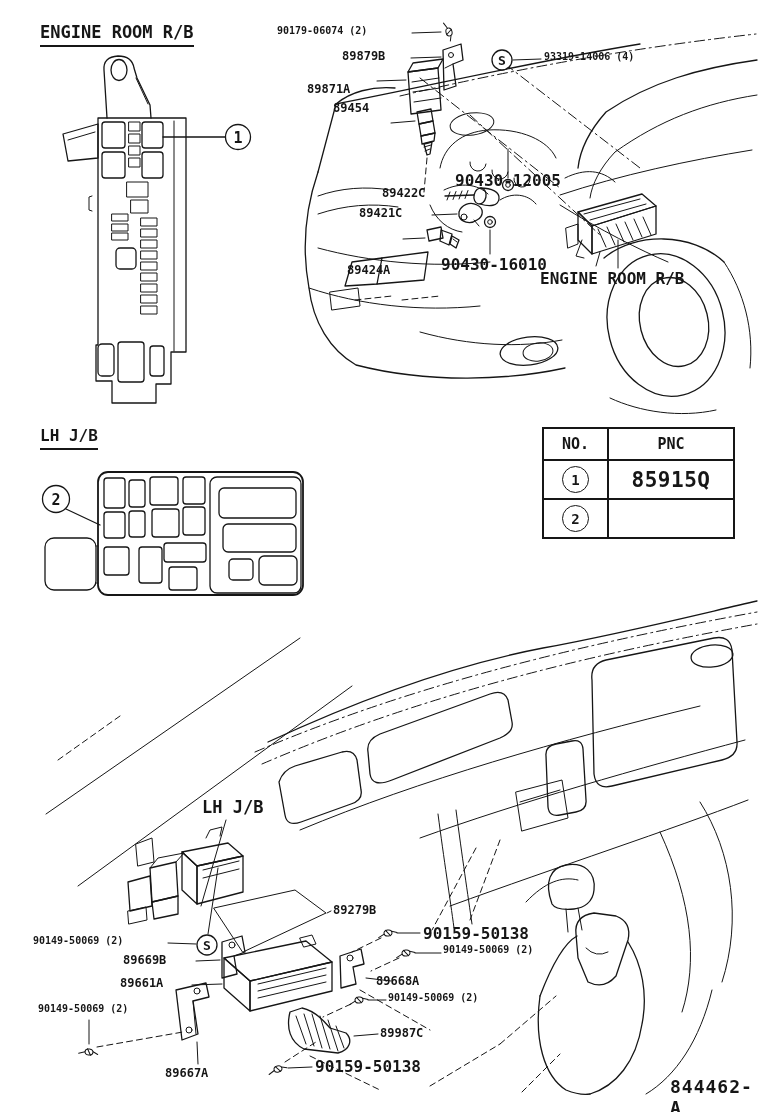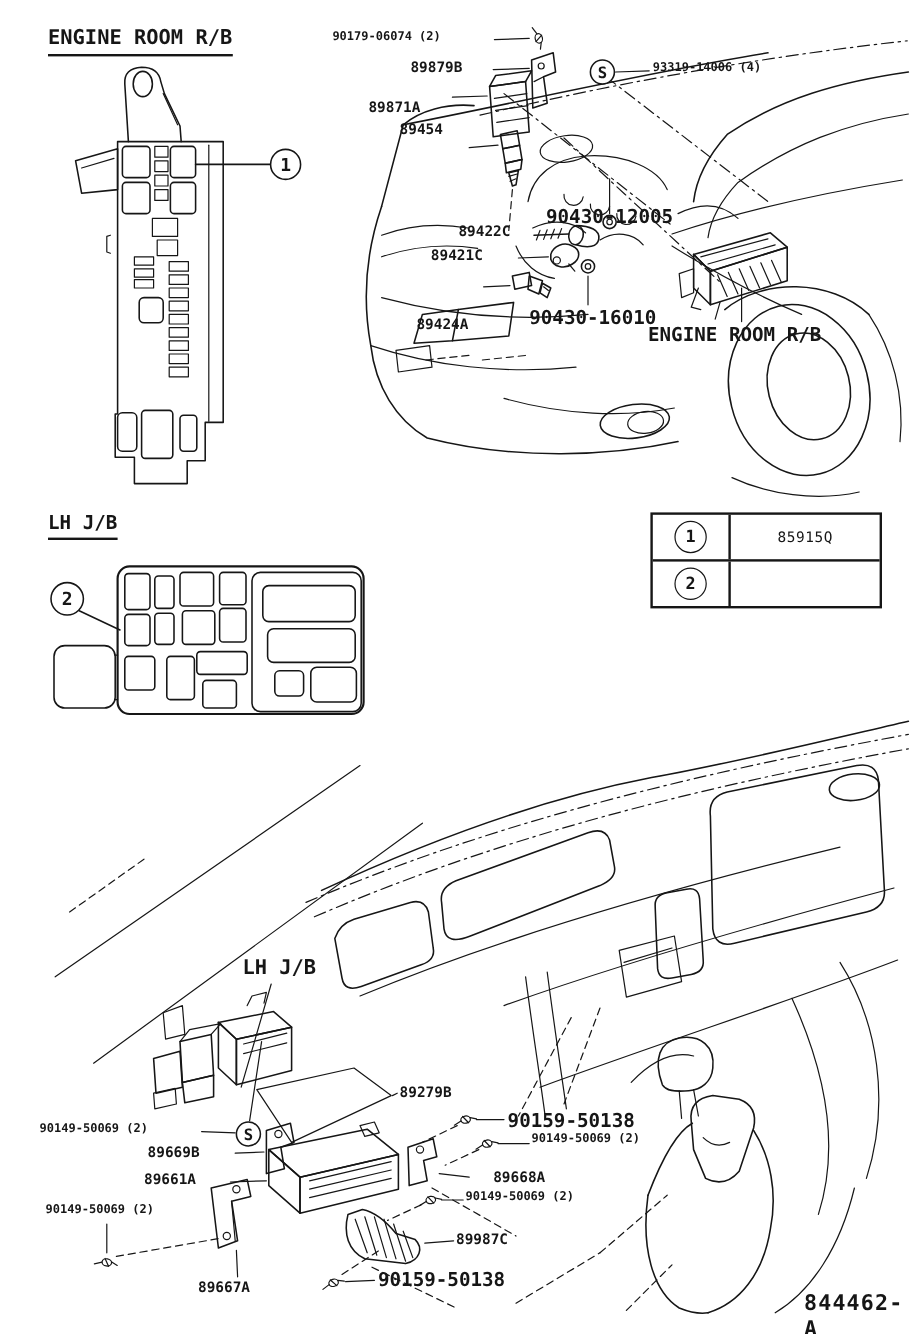--- a/index.html
+++ b/index.html
@@ -23,21 +23,21 @@
   .drawlabel{position:absolute;font-weight:bold;white-space:nowrap;line-height:1;}
   .docnum{position:absolute;font-size:18px;font-weight:bold;letter-spacing:1px;}
   .tbl{position:absolute;left:542px;top:427px;width:189px;border:2.5px solid #161616;background:#fff;}
   .trow{display:flex;align-items:stretch;}
   .trow + .trow{border-top:2px solid #161616;}
   .cno{width:63px;border-right:2px solid #161616;display:flex;align-items:center;justify-content:center;}
   .cpnc{flex:1;display:flex;align-items:center;justify-content:center;}
   .th{height:30px;}
   .tr{height:37px;}
   .hdr{font-size:15px;font-weight:bold;}
-  .pnc{font-size:12px;font-weight:normal;letter-spacing:0.5px;}
+  .pnc{font-size:21px;font-weight:bold;letter-spacing:0.5px;}
   .cnum{width:25px;height:25px;border:1.7px solid #161616;border-radius:50%;
         display:flex;align-items:center;justify-content:center;font-size:14px;font-weight:bold;}
 </style>
 </head>
 <body>
 
 <div class="stage">
 
 <svg width="760" height="1112" viewBox="0 0 760 1112">
   <defs>
@@ -367,29 +367,33 @@
 <div class="lbl sz18" style="left:382px;top:187px;">89422C</div>
 <div class="lbl sz18" style="left:359px;top:207px;text-align:center;">89421C</div>
 <div class="lbl sz18" style="left:347px;top:231px;margin-top:33px;">89424A</div>
 <div class="lbl sz16" style="left:441px;top:257px;">90430-16010</div>
 
 <div class="lbl sz18" style="left:333px;top:904px;">89279B</div>
 <div class="lbl sz16" style="left:423px;top:926px;">90159-50138</div>
 <div class="lbl sz14" style="left:33px;top:936px;">90149-50069 (2)</div>
 <div class="lbl sz14" style="left:443px;top:945px;">90149-50069 (2)</div>
 <div class="lbl sz18" style="left:123px;top:954px;">89669B</div>
-<div class="lbl sz18" style="left:411px;top:975px;">89668A</div>
+<div class="lbl sz18" style="left:376px;top:975px;">89668A</div>
 <div class="lbl sz18" style="left:120px;top:977px;">89661A</div>
 <div class="lbl sz14" style="left:388px;top:993px;">90149-50069 (2)</div>
 <div class="lbl sz14" style="left:38px;top:1004px;">90149-50069 (2)</div>
 <div class="lbl sz18" style="left:380px;top:1027px;">89987C</div>
 <div class="lbl sz16" style="left:315px;top:1059px;">90159-50138</div>
 <div class="lbl sz18" style="left:165px;top:1067px;">89667A</div>
 
 <div class="tbl">
+  <div class="trow th">
+    <div class="cno hdr">NO.</div>
+    <div class="cpnc hdr">PNC</div>
+  </div>
   <div class="trow tr">
     <div class="cno">
           <div class="cnum">1</div>
         </div>
     <div class="cpnc pnc">85915Q</div>
   </div>
   <div class="trow tr">
     <div class="cno">
           <div class="cnum">2</div>
         </div>

